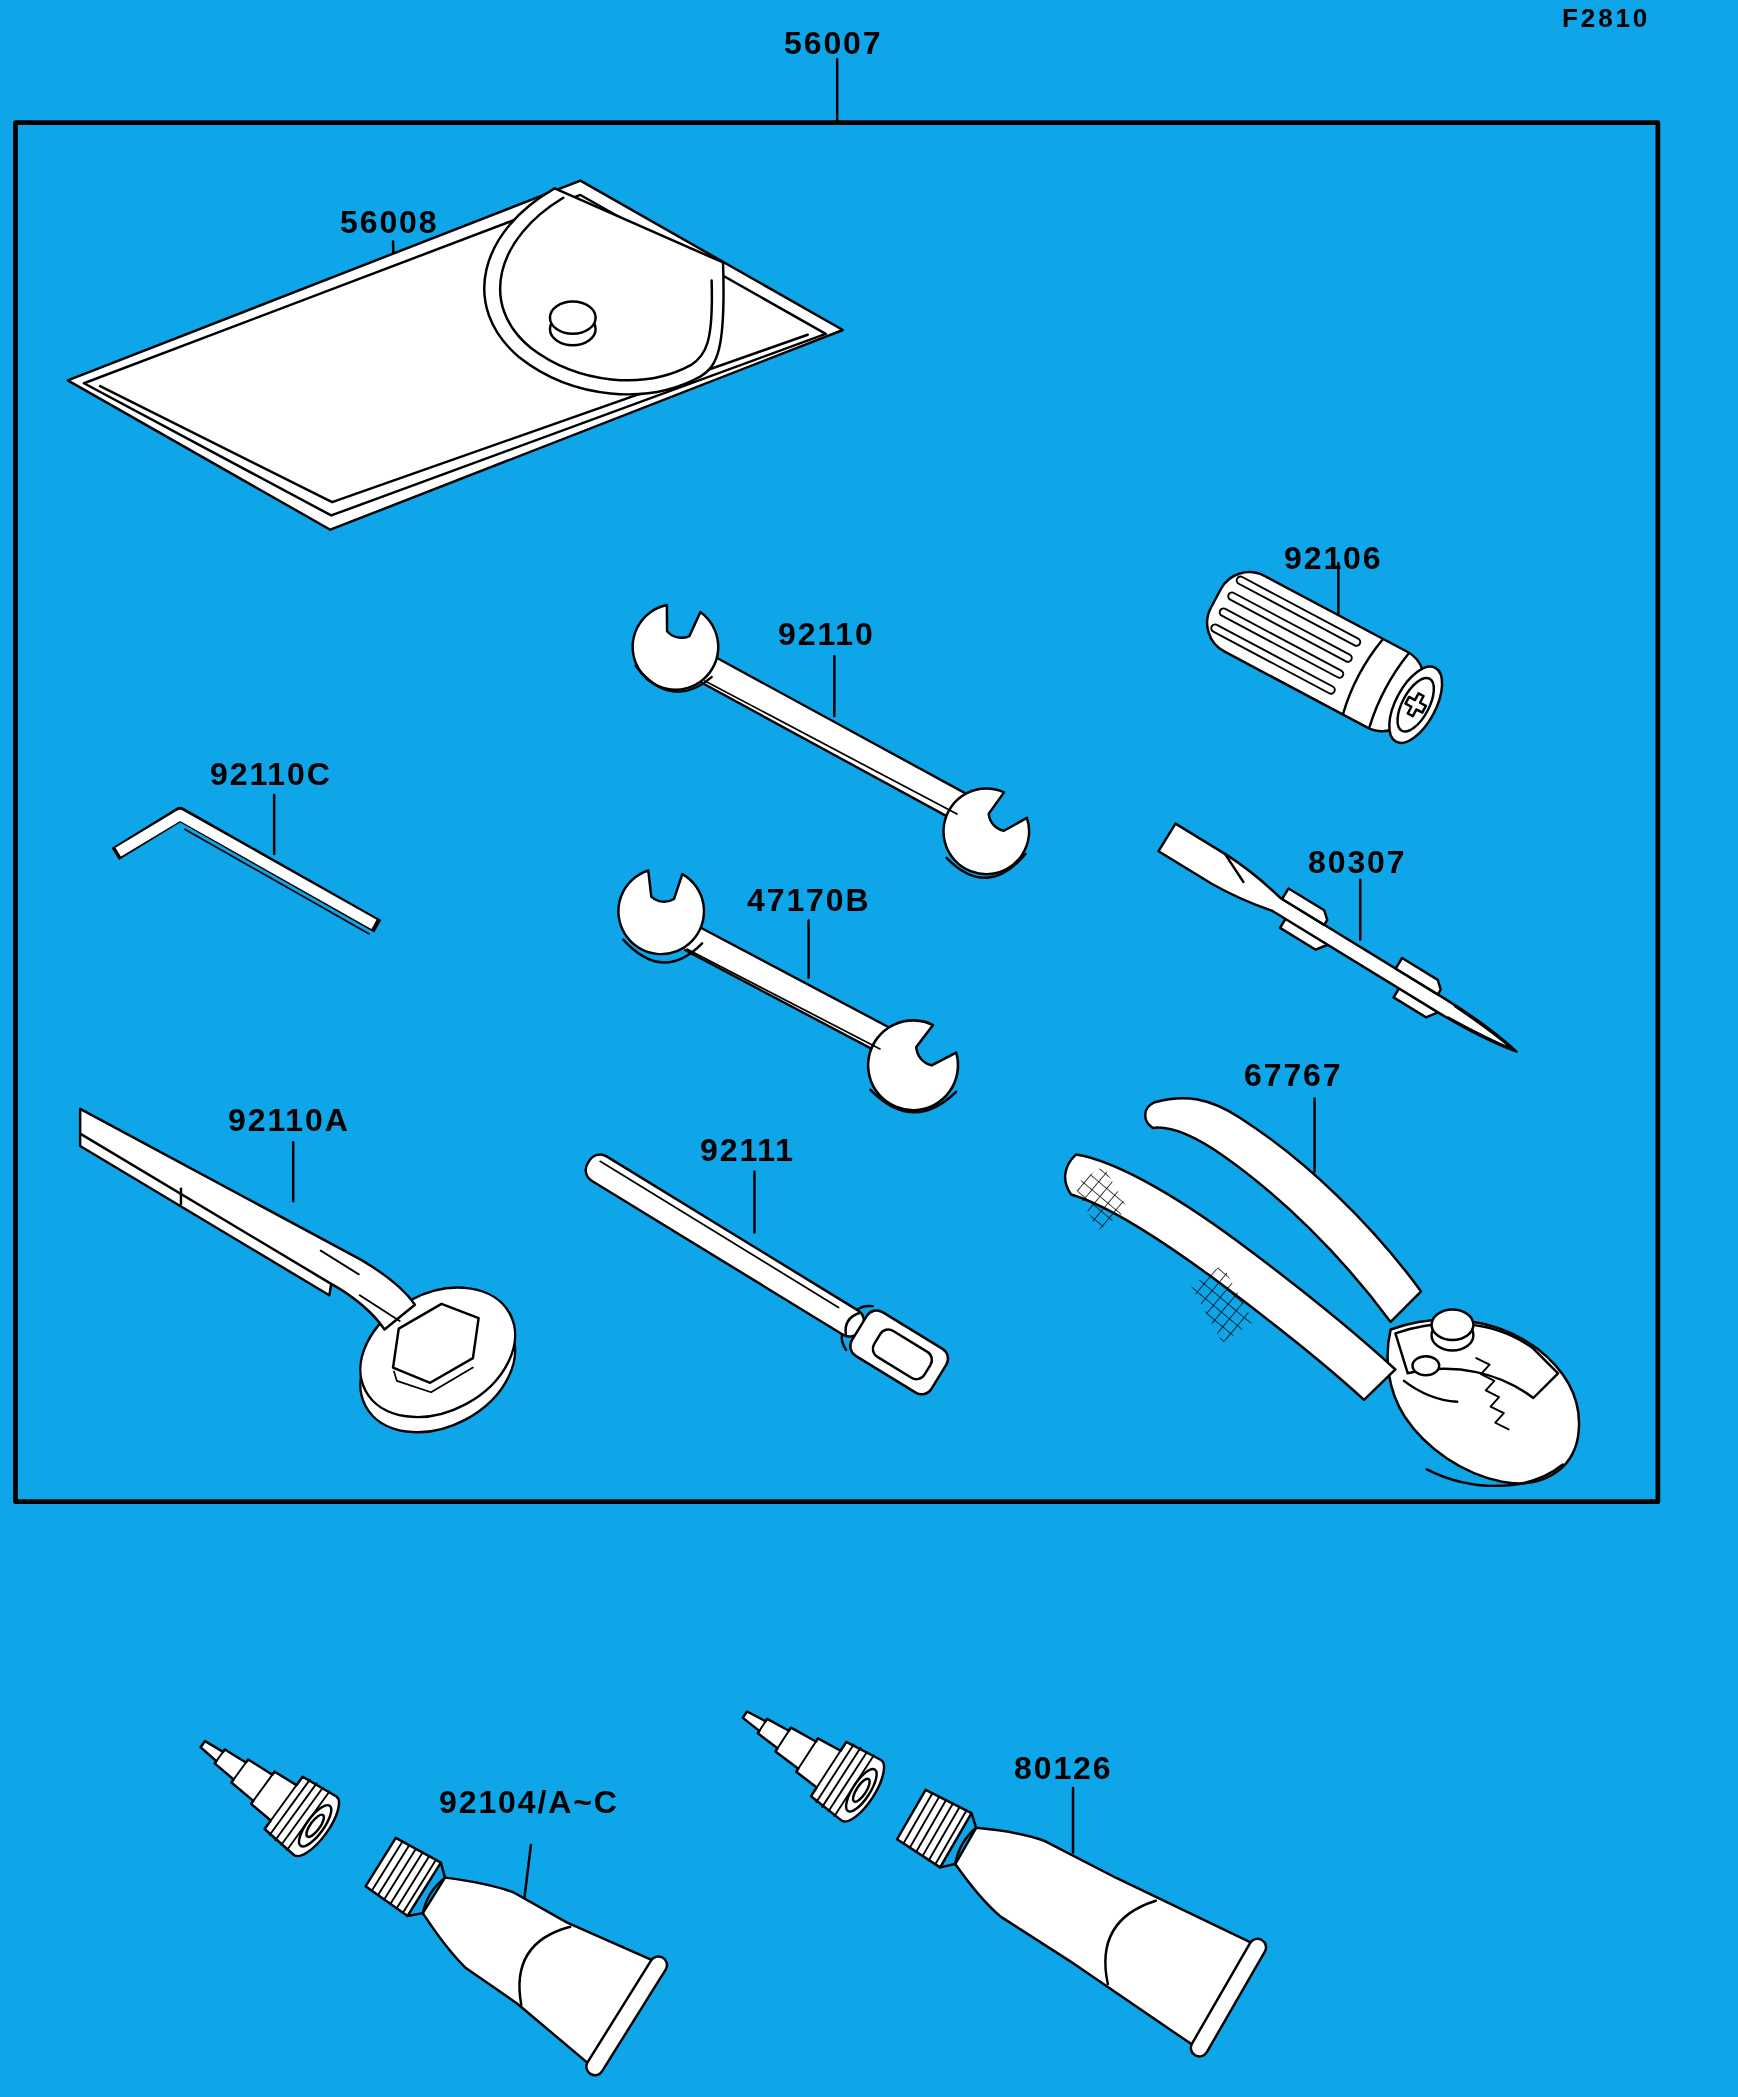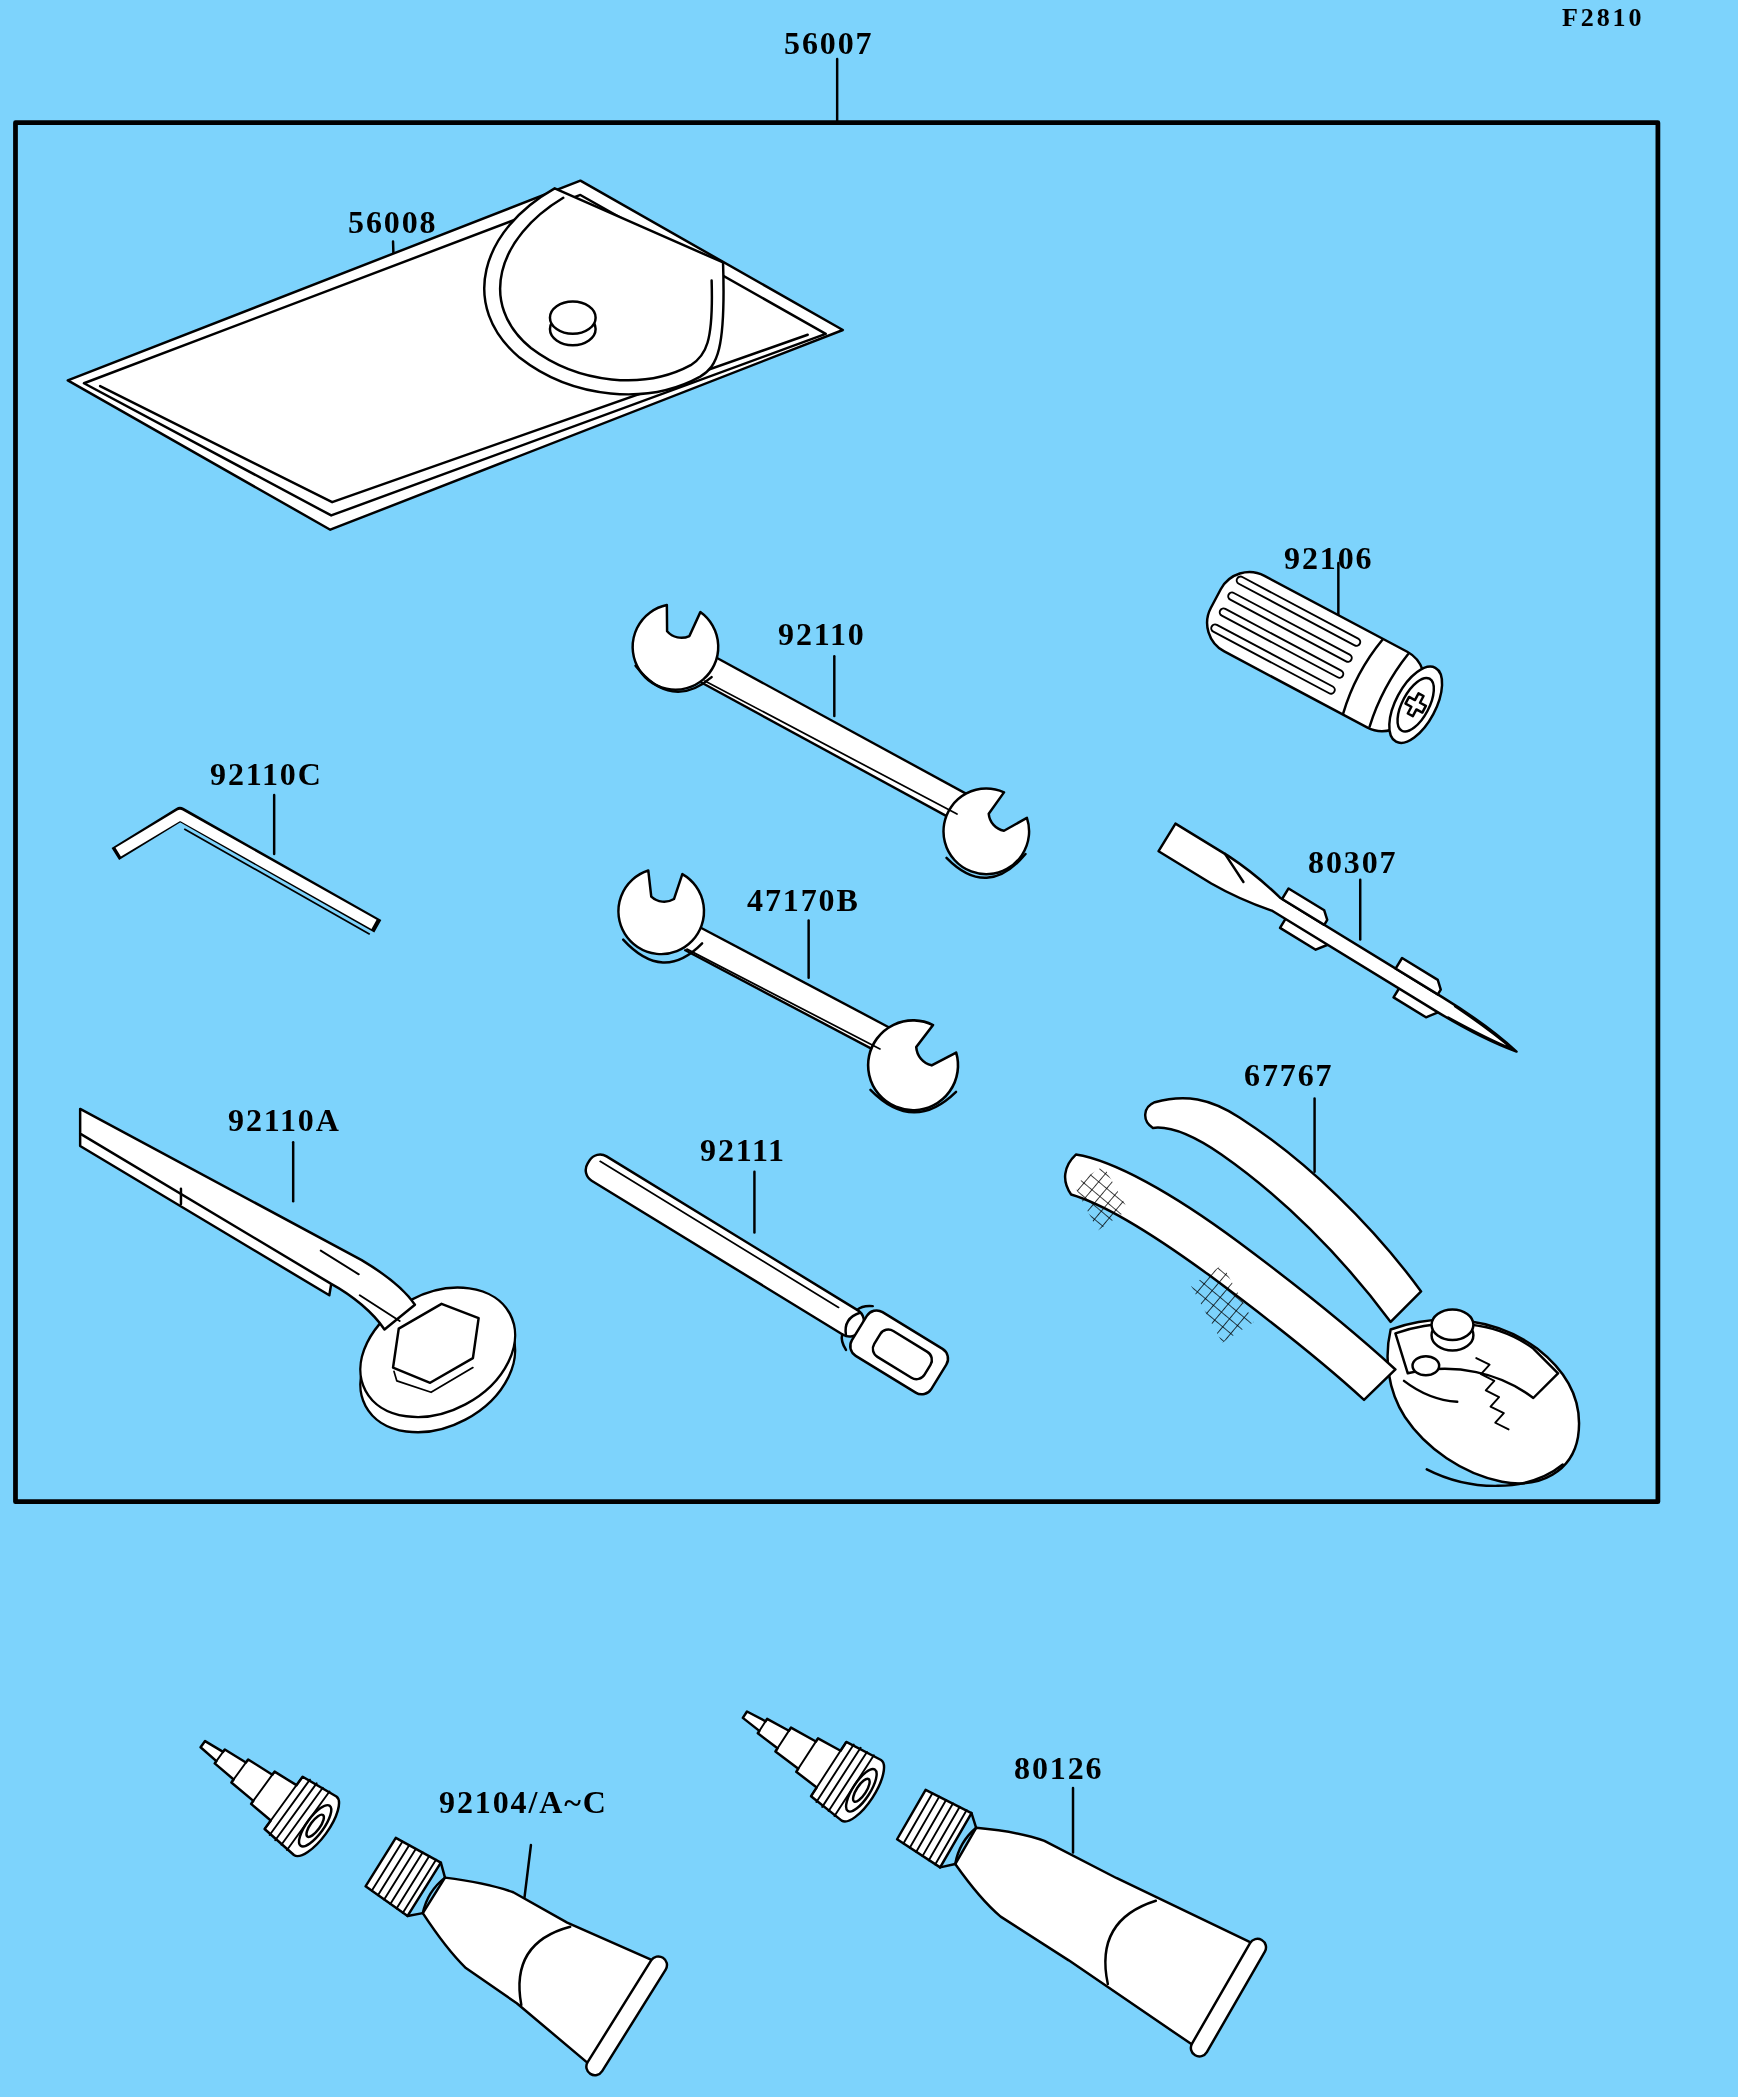--- a/index.html
+++ b/index.html
@@ -1,20 +1,20 @@
 <!DOCTYPE html>
 <html style="font-size:15px"><head>
 <meta charset="utf-8">
 <style>
   html,body{margin:0;padding:0;background:#888;}
   .stage{
     position:relative;
     width:1739px;height:2097px;
-    background:#7dd3fc;
-    font-family:Liberation Serif, serif;
+    background:#0ea5e9;
+    font-family:Liberation Sans, sans-serif;
     overflow:hidden;
   }
   .art{position:absolute;left:0;top:0;width:1739px;height:2097px;}
   svg *{stroke:#000;fill:none;stroke-width:2.6;stroke-linejoin:round;stroke-linecap:round;}
   .part-label{
     position:absolute;
     font-weight:700;
     font-size:32px;
     line-height:1;
     letter-spacing:1.9px;
@@ -199,21 +199,21 @@
         <path d="M268,-50 Q222,0 268,51"></path>
         <rect x="376" y="-70" width="18" height="140" rx="9" style="fill:#fff"></rect>
       </g>
     </g>
   </svg>
 
   <div class="fig-label" style="left:1562px;top:4.8px">F2810</div>
 
   <div class="part-label" style="left:784px;top:27px">56007</div>
 
-  <div class="part-label" style="left:348px;top:206px">56008</div>
+  <div class="part-label" style="left:340px;top:206px">56008</div>
 
   <div class="part-label" style="left:778px;top:618px">92110</div>
 
   <div class="part-label" style="left:747px;top:884px">47170B</div>
 
   <div class="part-label" style="left:210px;top:758px">92110C</div>
 
   <div class="part-label" style="left:228px;top:1104px">92110A</div>
 
   <div class="part-label" style="left:1284px;top:542px">92106</div>

